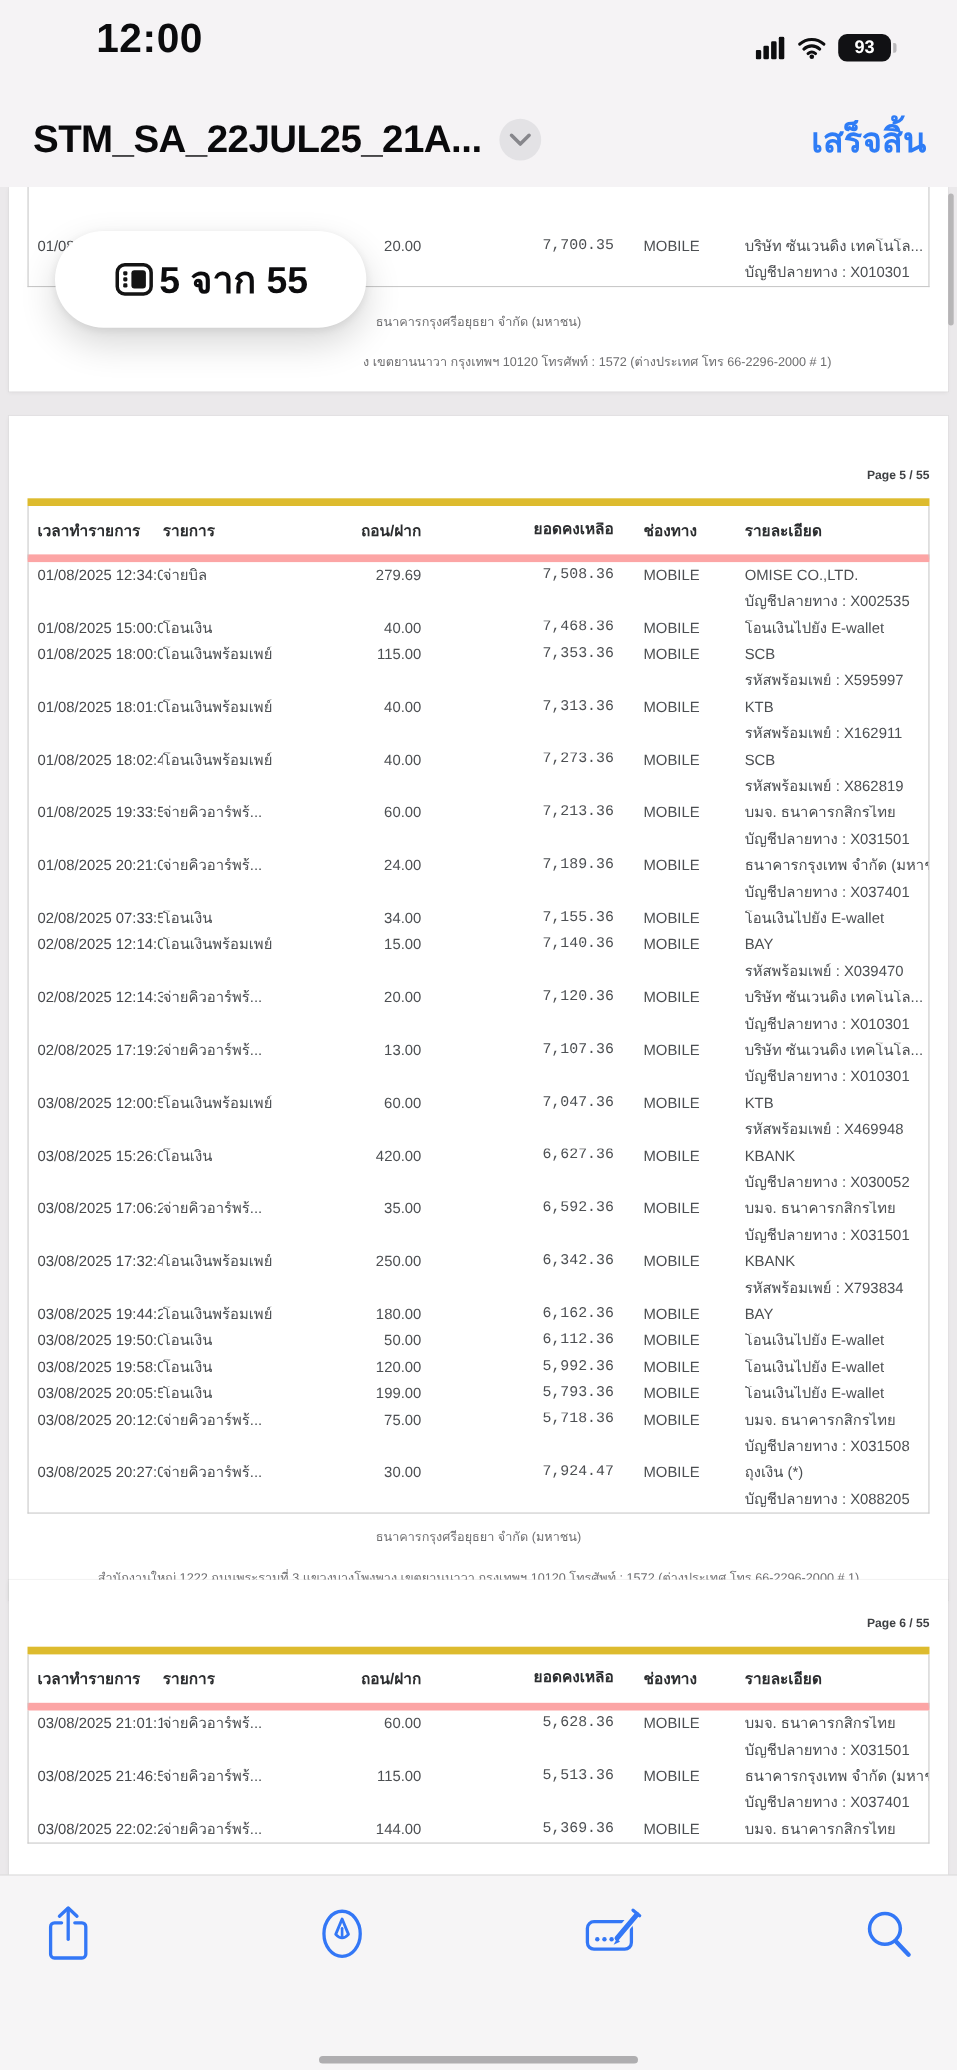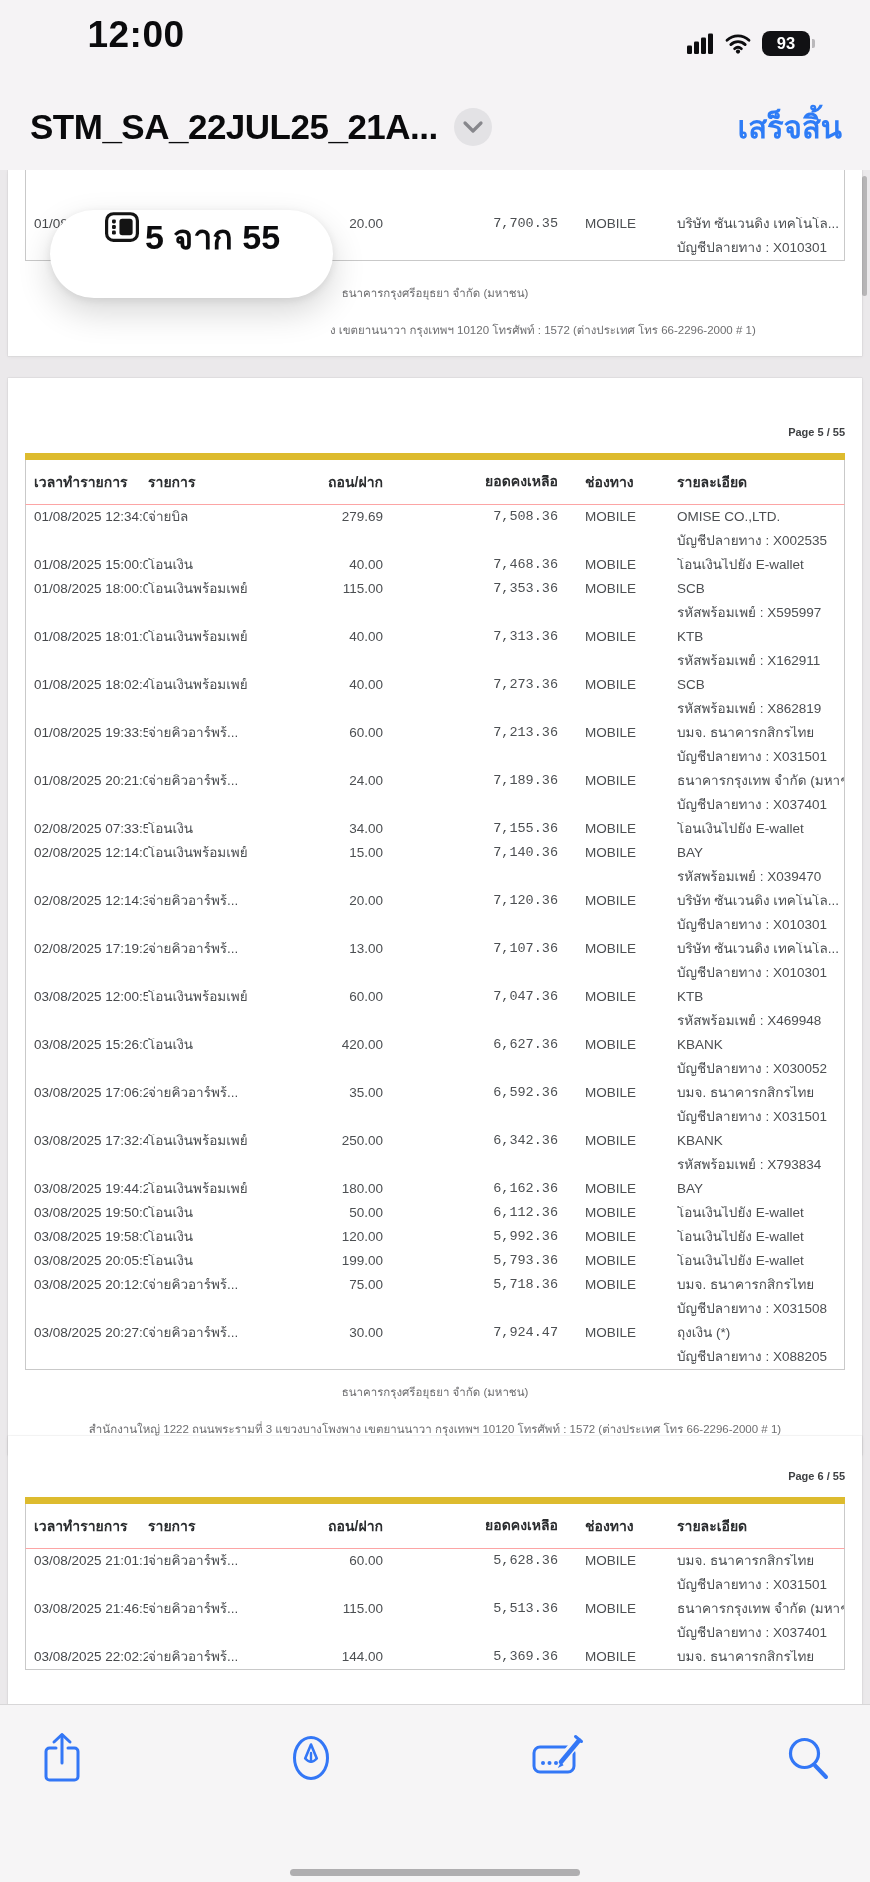--- a/index.html
+++ b/index.html
@@ -10,21 +10,21 @@
   #pages{position:absolute;inset:0;z-index:1;}
   .card{position:absolute;left:8px;right:8px;background:#fff;
         box-shadow:0 0 0 0.5px rgba(0,0,0,0.07),0 1px 4px rgba(0,0,0,0.05);
         padding:0 17px;overflow:hidden;}
   .card.p4{top:170px;height:186px;}
   .card.p5{top:378px;height:1077px;}
   .card.p6{top:1436px;height:348px;}
   .pagelabel{margin:48px 0 14px 0;text-align:right;font-size:11px;font-weight:700;color:#3e4043;line-height:13px;}
   .card.p6 .pagelabel{margin-top:34px;}
   .goldbar{height:7px;background:#ddbb2e;}
-  .thead{border:1px solid #c9c9c9;border-top:none;border-bottom:1px solid #fca5a5;height:44px;}
+  .thead{border:1px solid #c9c9c9;border-top:none;border-bottom:7px solid #fca5a5;height:44px;}
   .tbody{border:1px solid #c9c9c9;border-top:none;}
   .tbody.cliptop{padding-top:42px;}
   .tline{display:grid;grid-template-columns:122px 115px 130px 173px 95px 1fr;align-items:center;height:24px;}
   .thead.tline{height:44px;}
   .cell{font-size:13.5px;color:#4c4f52;white-space:nowrap;overflow:hidden;line-height:1;}
   .cell.c0{padding-left:8px;color:#46484b;}
   .cell.c2{text-align:right;padding-right:10px;}
   .cell.c3{text-align:right;padding-right:8px;font-family:Liberation Mono, monospace;}
   .cell.c4{padding-left:19px;}
   .cell.c5{padding-left:16px;padding-right:6px;}
@@ -45,21 +45,21 @@
   .battery::after{content:"";position:absolute;right:-5px;top:8px;width:3px;height:9px;background:#bab8bb;border-radius:0 2px 2px 0;}
   .navrow{position:absolute;top:98px;left:30px;right:28px;height:58px;display:flex;align-items:center;}
   .navtitle{font-size:35px;font-weight:700;color:#0a0a0c;letter-spacing:-0.5px;white-space:nowrap;}
   .chev{width:38px;height:38px;border-radius:50%;background:#e3e2e5;margin-left:16px;flex:0 0 auto;
         display:flex;align-items:center;justify-content:center;}
   .donebtn{margin-left:auto;font-size:31px;font-weight:600;color:#2e7cf6;background:none;border:none;padding:0;white-space:nowrap;}
 
   
   .pill{position:absolute;left:50px;top:210px;width:283px;height:88px;border-radius:44px;background:#fff;
         box-shadow:0 14px 34px rgba(0,0,0,0.16),0 2px 8px rgba(0,0,0,0.08);z-index:4;
-        display:flex;justify-content:center;gap:4px;}
+        display:flex;align-items:center;justify-content:center;gap:4px;}
   .pilltext{font-size:34px;font-weight:700;color:#0c0c0e;}
 
   
   #toolbar{position:absolute;left:0;right:0;top:1704px;height:178px;background:rgba(246,245,246,0.98);
            border-top:0.5px solid rgba(0,0,0,0.12);z-index:5;}
   .toolrow{display:flex;justify-content:space-between;padding:24px 34px 0 34px;}
   .toolbtn{width:56px;height:58px;background:none;border:none;padding:0;display:flex;align-items:center;justify-content:center;}
   .homebar{position:absolute;left:290px;bottom:6px;width:290px;height:7px;border-radius:4px;
            background:rgba(30,30,34,0.33);z-index:6;}
   .scrollind{position:absolute;right:3px;top:176px;width:5px;height:120px;border-radius:3px;

